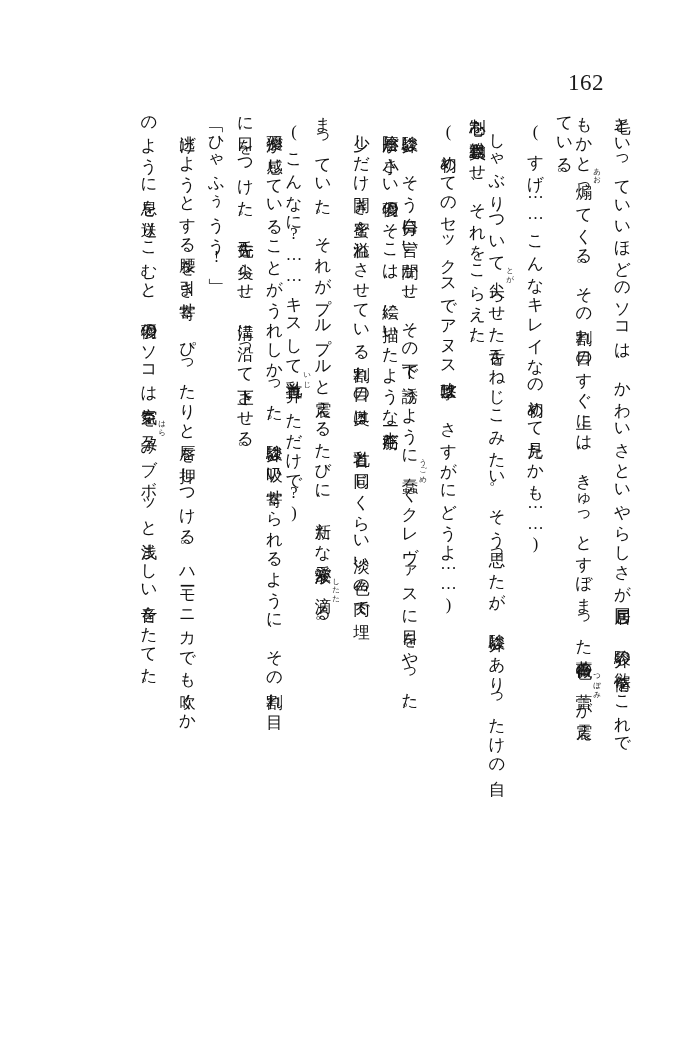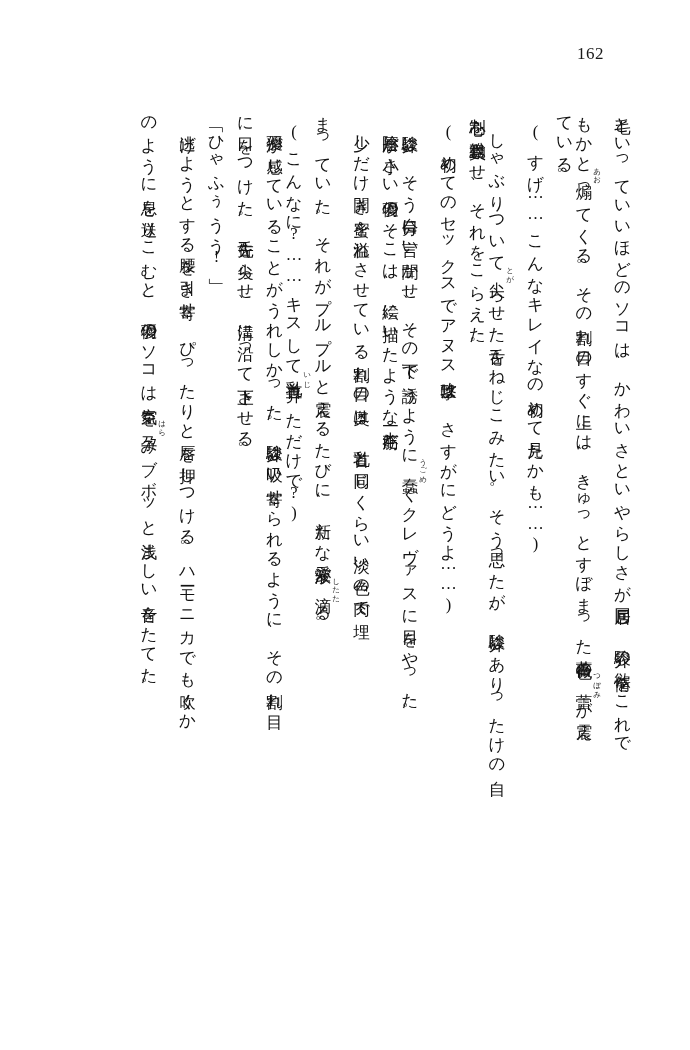--- a/index.html
+++ b/index.html
@@ -16,23 +16,23 @@
   }
   .page {
     position: relative;
     width: 690px;
     height: 1050px;
     box-sizing: border-box;
     background: #ffffff;
   }
   .page-number {
     position: absolute;
-    top: 44px;
+    top: 70px;
     right: 86px;
-    font-size: 17px;
+    font-size: 23px;
     letter-spacing: 0.5px;
     color: #1a1a1a;
     font-family: "Liberation Serif", "DejaVu Serif", serif;
   }
   .text-body {
     position: absolute;
     top: 105px;
     left: 60px;
     right: 60px;
     height: 830px;

